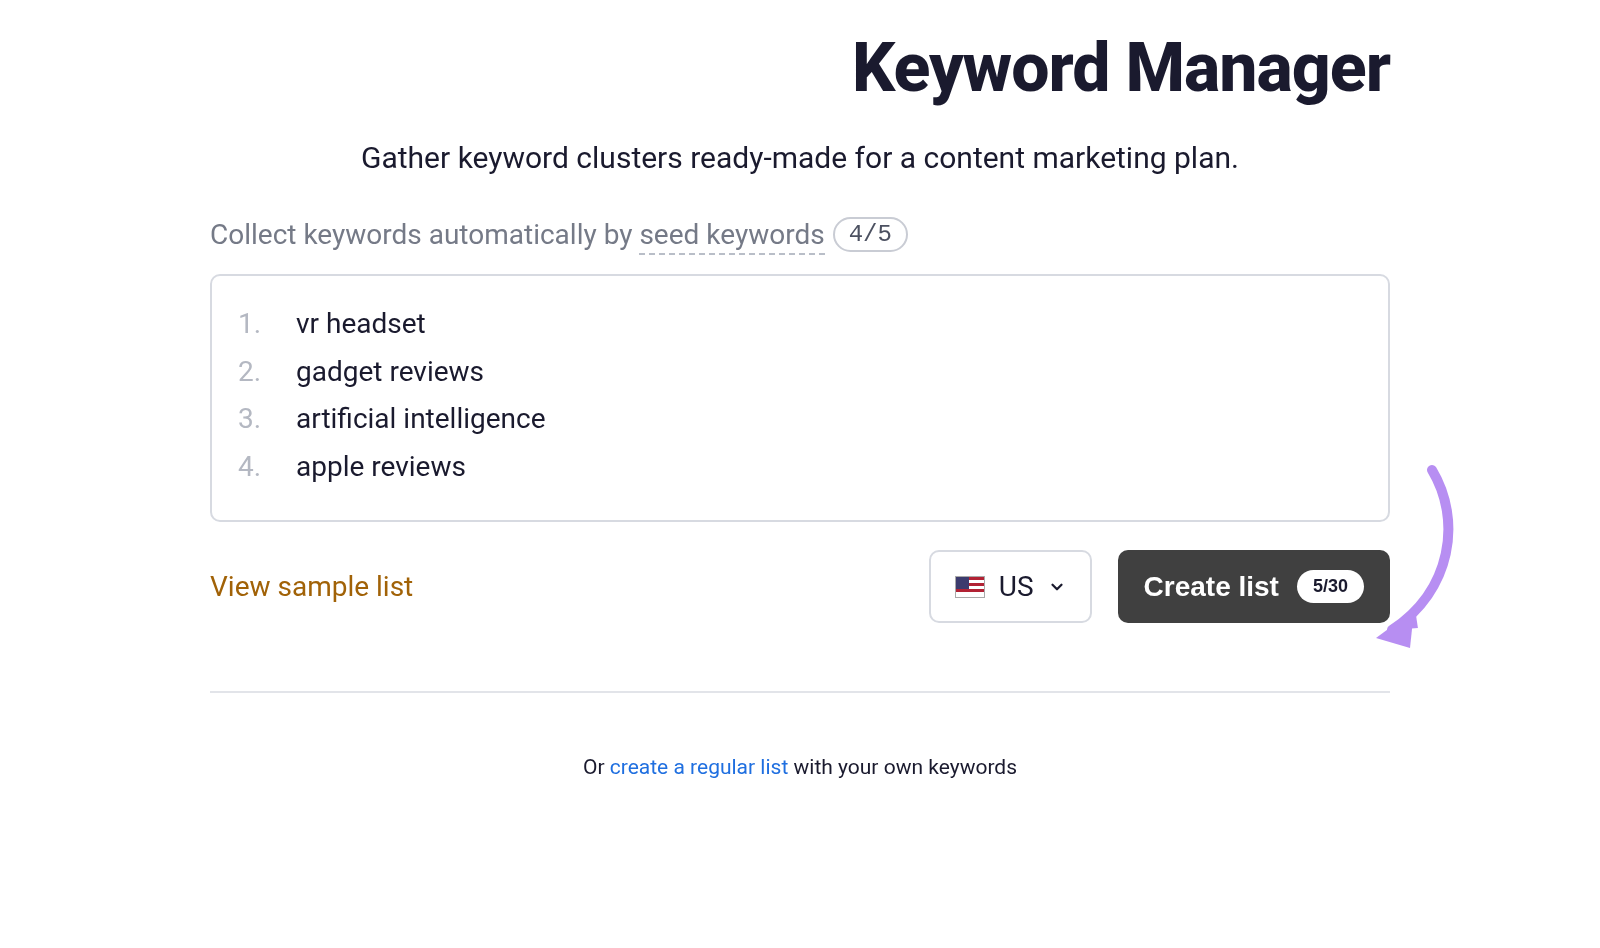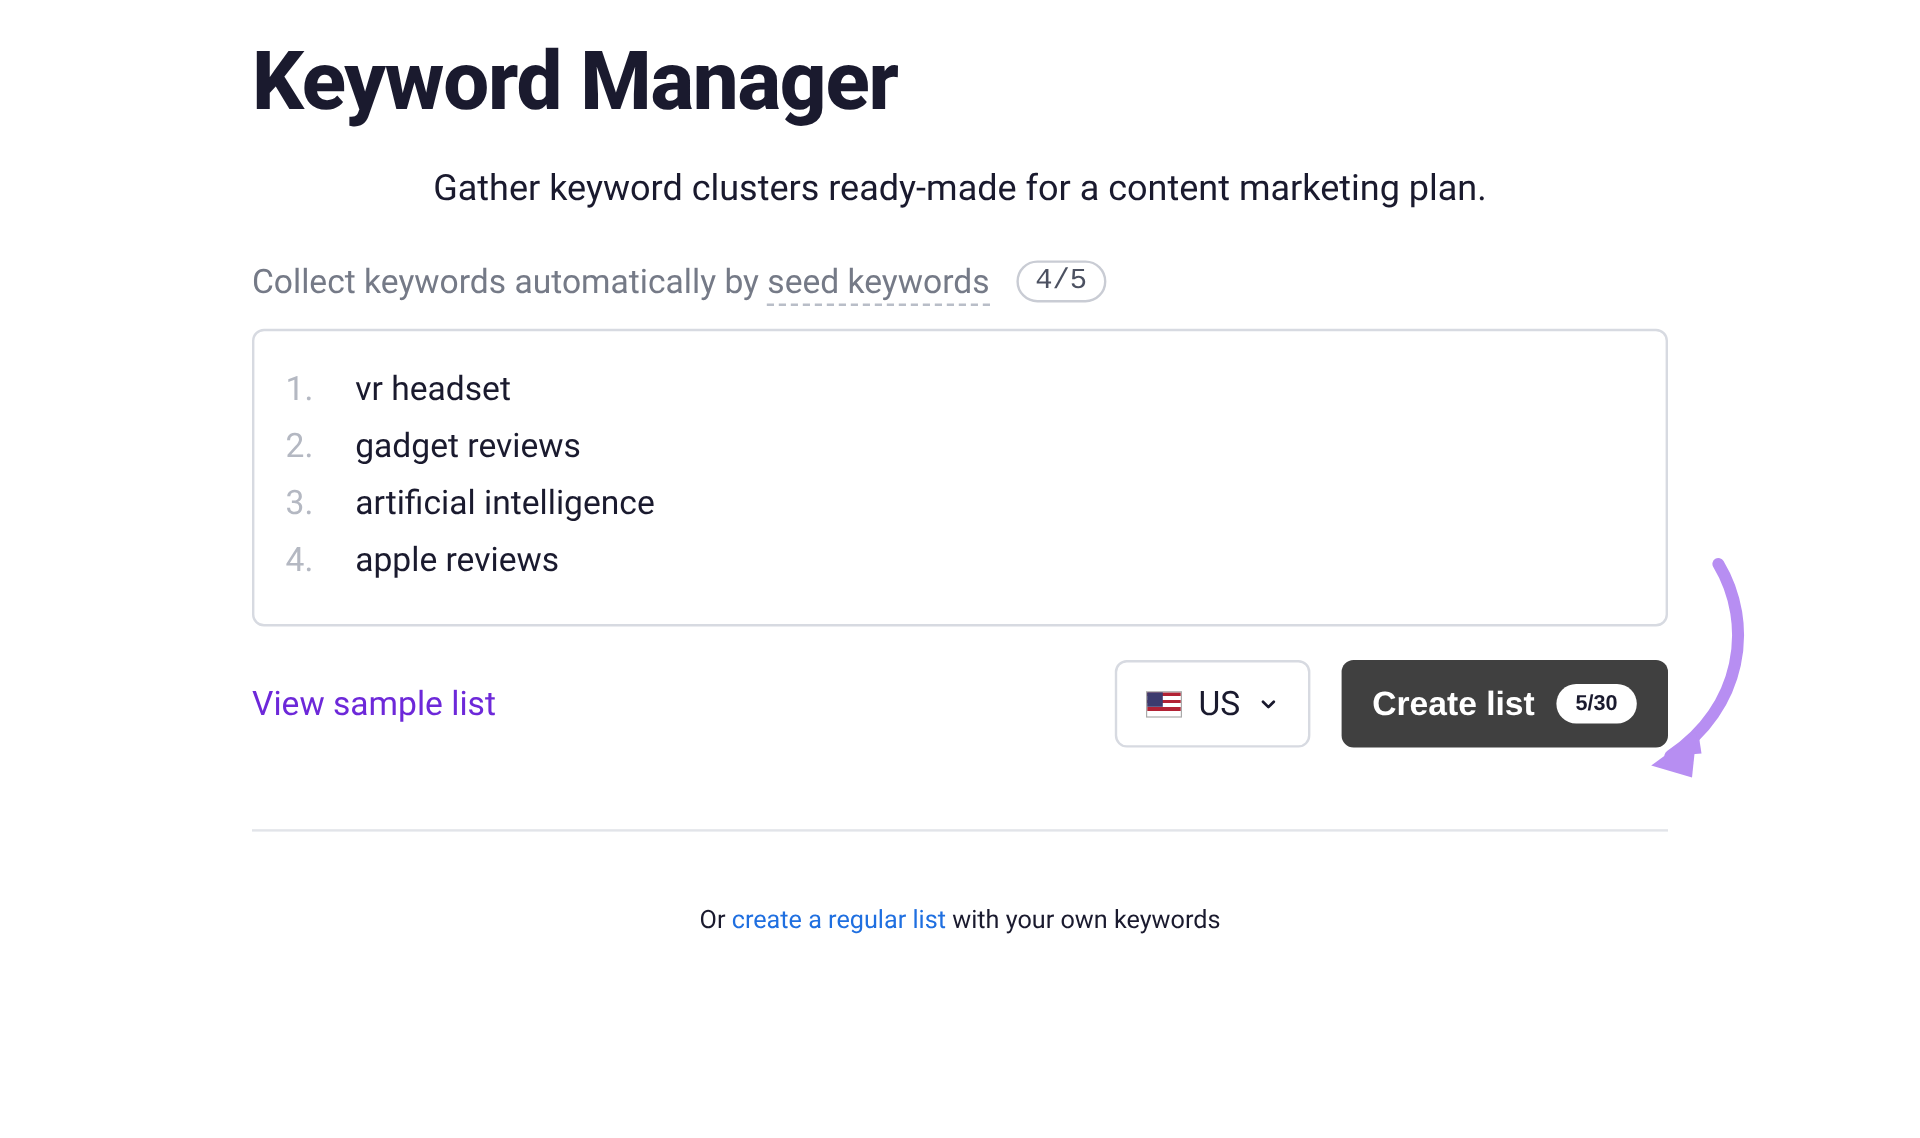--- a/index.html
+++ b/index.html
@@ -12,35 +12,35 @@
       padding-top: 28px;
     }
     .container {
       width: 1180px;
       margin: 0 auto;
       position: relative;
     }
     .page-title {
       font-size: 68px;
       font-weight: 800;
-      text-align: left;
+      text-align: right;
       color: #1a1a2e;
       letter-spacing: -1px;
       margin-bottom: 32px;
     }
     .subtitle {
       font-size: 30px;
       text-align: center;
       color: #1a1a2e;
       margin-bottom: 42px;
     }
     .collect-row {
       display: flex;
       align-items: center;
-      gap: 22px;
+      gap: 8px;
       margin-bottom: 22px;
       font-size: 28px;
       color: #757a87;
     }
     .seed-keywords-label {
       color: #757a87;
       border-bottom: 2px dashed #b9bec8;
       padding-bottom: 2px;
     }
     .count-pill {
@@ -74,21 +74,21 @@
       width: 58px;
       flex-shrink: 0;
     }
     .actions-row {
       display: flex;
       align-items: center;
       justify-content: space-between;
       margin-bottom: 68px;
     }
     .view-sample-link {
-      color: #6d28d9;
+      color: #a16207;
       font-size: 28px;
       text-decoration: none;
       cursor: pointer;
     }
     .right-actions {
       display: flex;
       align-items: center;
       gap: 26px;
     }
     .country-select {

